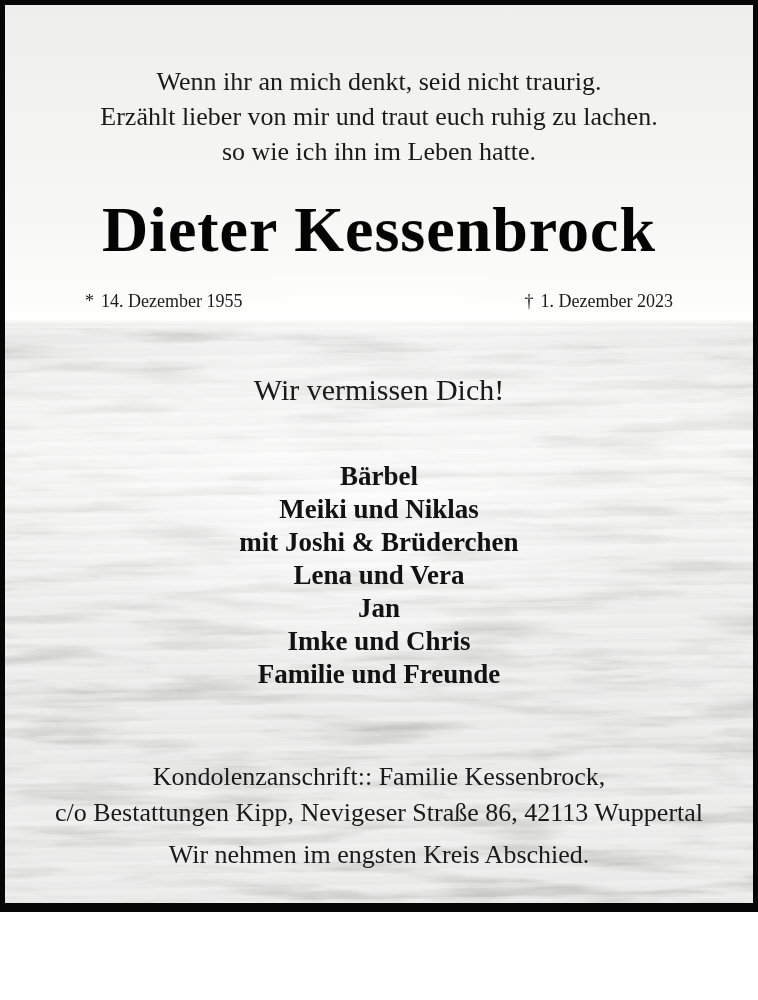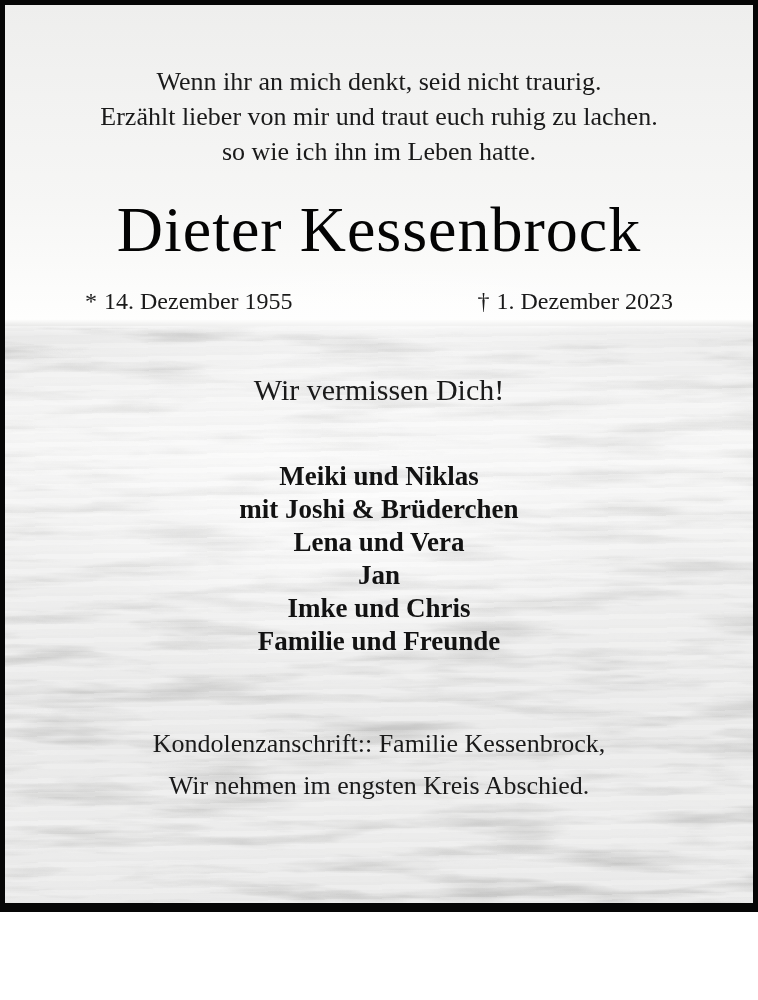--- a/index.html
+++ b/index.html
@@ -52,30 +52,30 @@
     inset: 0;
     text-align: center;
     color: #1a1a1a;
   }
 
   .poem { padding-top: 59px; font-size: 26px; line-height: 35px; }
   .name {
     margin: 26px 0 0 0;
     font-size: 64px;
     line-height: 70px;
-    font-weight: 400;
+    font-weight: 700;
     letter-spacing: 1px;
     color: #040404;
   }
   .dates {
     display: flex;
     justify-content: space-between;
     padding: 0 80px;
     margin-top: 20px;
-    font-size: 24px;
+    font-size: 18px;
     line-height: 32px;
   }
   .dates .sym { margin-right: 7px; }
   .missing { margin-top: 55px; font-size: 30px; line-height: 36px; }
   .family { margin-top: 52px; font-size: 27px; line-height: 33px; font-weight: 700; color: #121212; }
   .condolence { margin-top: 68px; font-size: 26px; line-height: 36px; }
   .closing { margin-top: 8px; font-size: 26px; line-height: 32px; }
 </style>
 </head>
 <body>
@@ -114,28 +114,30 @@
         <span class="sym">*</span><span>14. Dezember 1955</span>
       </div>
       <div>
         <span class="sym">†</span><span>1. Dezember 2023</span>
       </div>
     </div>
 
     <div class="missing">Wir vermissen Dich!</div>
 
     <div class="family">
+      <div>Bärbel</div>
       <div>Meiki und Niklas</div>
       <div>mit Joshi &amp; Brüderchen</div>
       <div>Lena und Vera</div>
       <div>Jan</div>
       <div>Imke und Chris</div>
       <div>Familie und Freunde</div>
     </div>
 
     <div class="condolence">
       <div>Kondolenzanschrift:: Familie Kessenbrock,</div>
+      <div>c/o Bestattungen Kipp, Nevigeser Straße 86, 42113 Wuppertal</div>
     </div>
 
     <div class="closing">Wir nehmen im engsten Kreis Abschied.</div>
 
   </div>
 </div>
 
 </body></html>

